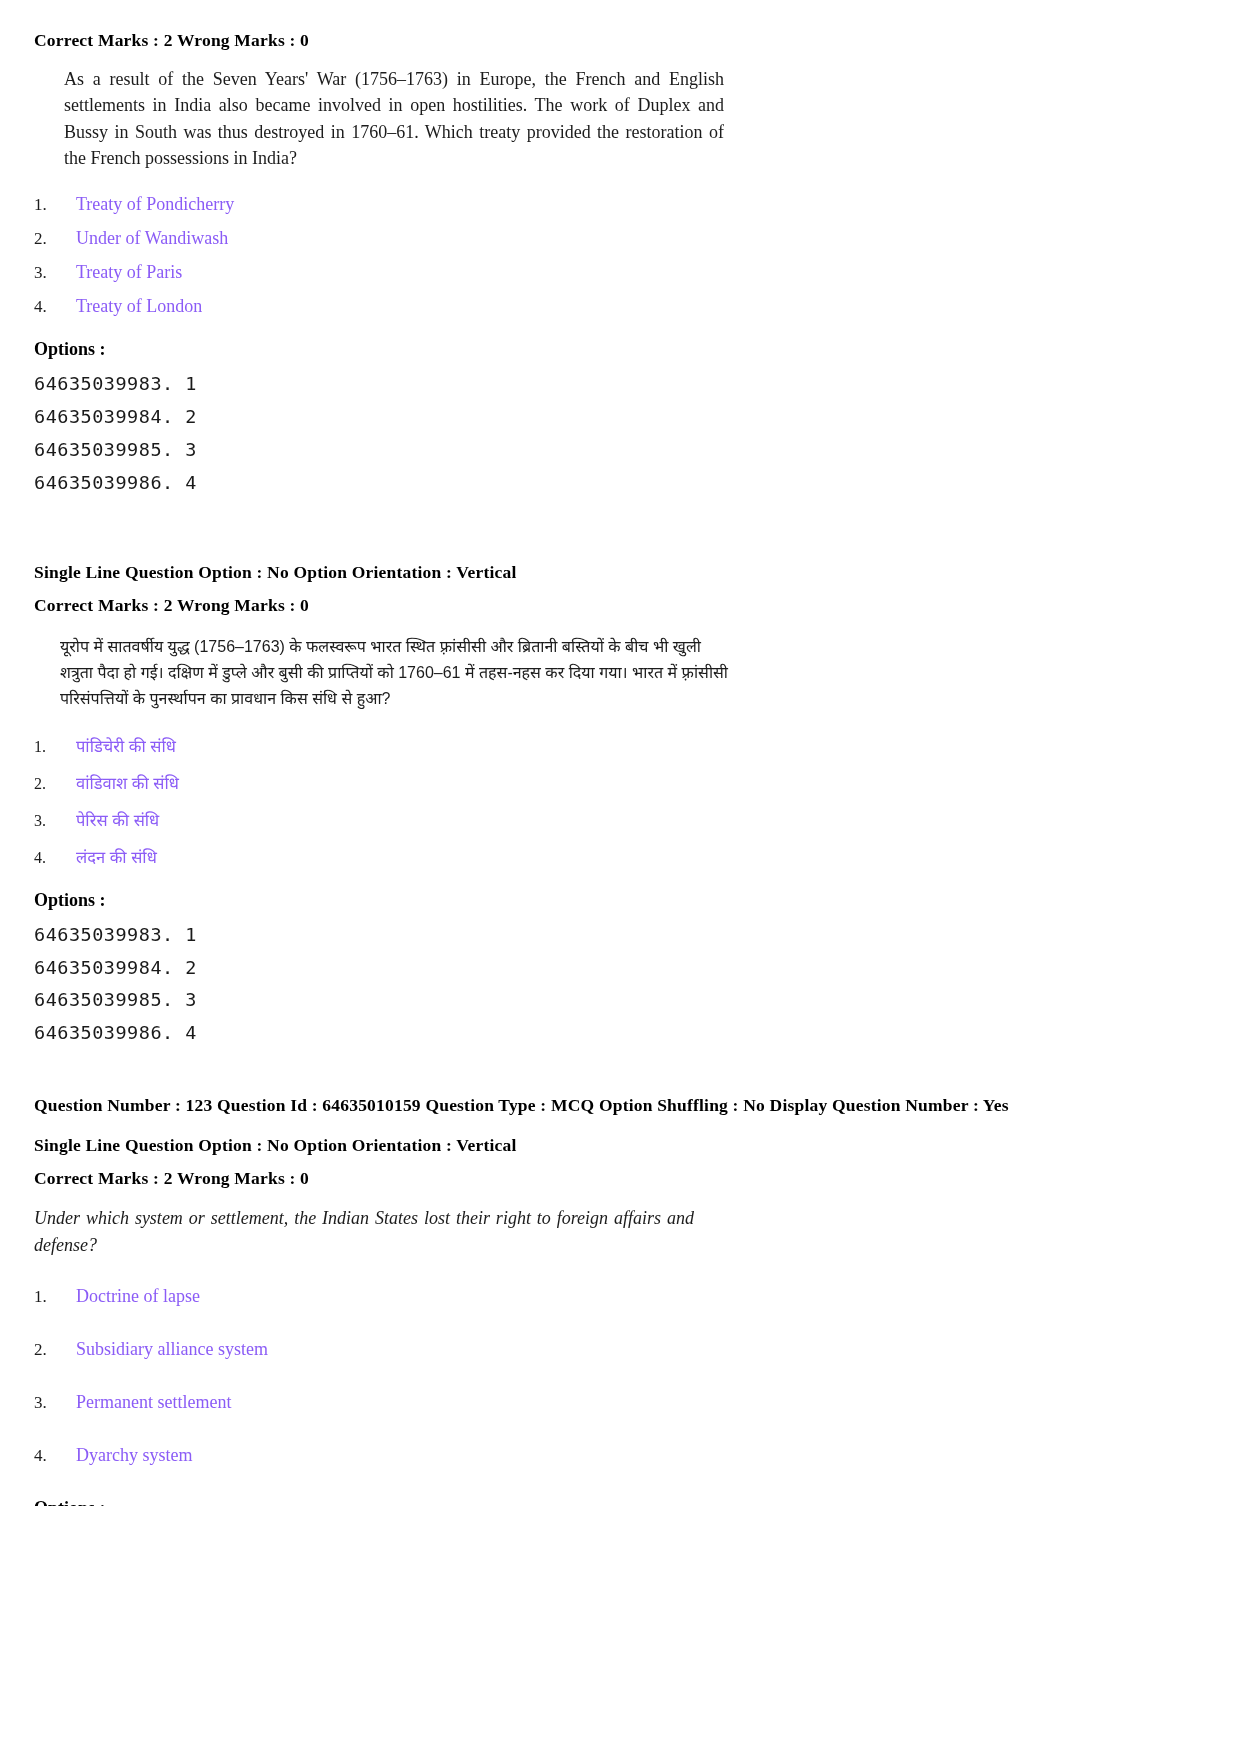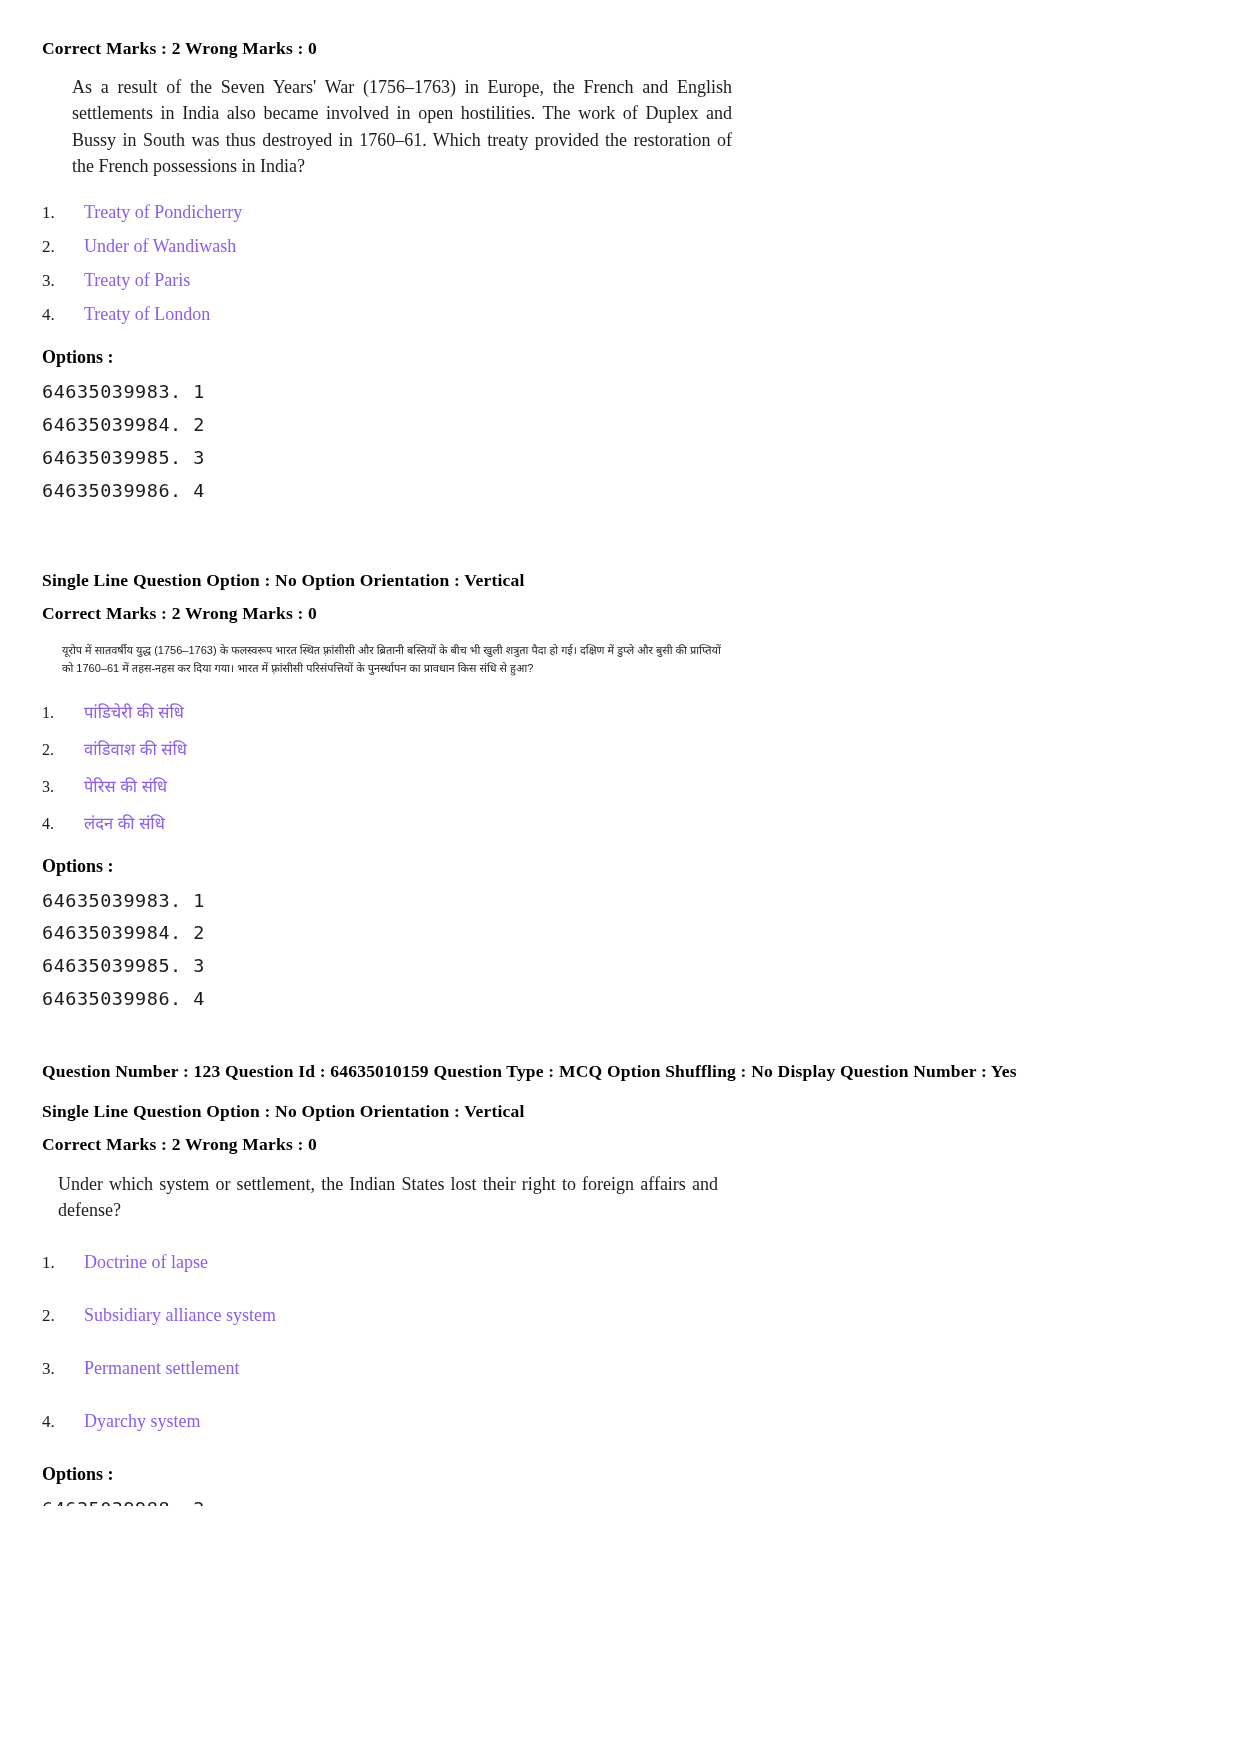--- a/index.html
+++ b/index.html
@@ -11,21 +11,21 @@
     width: 1240px;
     height: 1754px;
     font-family: "Liberation Serif", "DejaVu Serif", serif;
     color: #1a1a1a;
     -webkit-font-smoothing: antialiased;
   }
   .page {
     position: relative;
     width: 1240px;
     height: 1506px;
-    padding: 16px;
+    padding: 8px;
     box-sizing: border-box;
     overflow: hidden;
   }
 
   
   .meta-line {
     font-family: "Liberation Serif", "DejaVu Serif", serif;
     font-weight: bold;
     font-size: 17.5px;
     letter-spacing: 0.2px;
@@ -54,25 +54,25 @@
     text-align: justify;
     margin: 0;
   }
   .qtext-eng {
     width: 660px;
     margin-left: 30px;
   }
 
   .qtext-hin {
     font-family: "Liberation Sans", "DejaVu Sans", sans-serif;
-    font-size: 11px;
+    font-size: 16px;
     line-height: 1.62;
     color: #1c1c1c;
     width: 672px;
-    margin-left: 20px;
+    margin-left: 26px;
     text-align: left;
   }
 
   
   ol.opts {
     list-style: none;
     margin: 0;
     padding: 0;
   }
   ol.opts li {
@@ -213,21 +213,21 @@
     </ul>
   </div>
 
   <div class="sep-gap"></div>
 
   <div style="padding-left:26px;">
     <p class="meta-line">Question Number : 123  Question Id : 64635010159  Question Type : MCQ  Option Shuffling : No  Display Question Number : Yes</p>
     <p class="meta-line second">Single Line Question Option : No  Option Orientation : Vertical</p>
     <p class="marks-line" style="margin-top:12px;">Correct Marks : 2  Wrong Marks : 0</p>
 
-    <p class="qtext qtext-eng" style="margin-top:16px; margin-left:16px; width:660px;">Under which system or settlement, the Indian States lost their right to foreign affairs and defense?</p>
+    <p class="qtext qtext-eng" style="margin-top:16px; margin-left:0; width:660px;font-style:italic;">Under which system or settlement, the Indian States lost their right to foreign affairs and defense?</p>
 
     <ol class="opts opts-eng opts-eng-wide" style="margin-top:28px;">
       <li>
         <span class="opt-num">1.</span>
         <span class="opt-txt">Doctrine of lapse</span>
       </li>
       <li>
         <span class="opt-num">2.</span>
         <span class="opt-txt">Subsidiary alliance system</span>
       </li>

